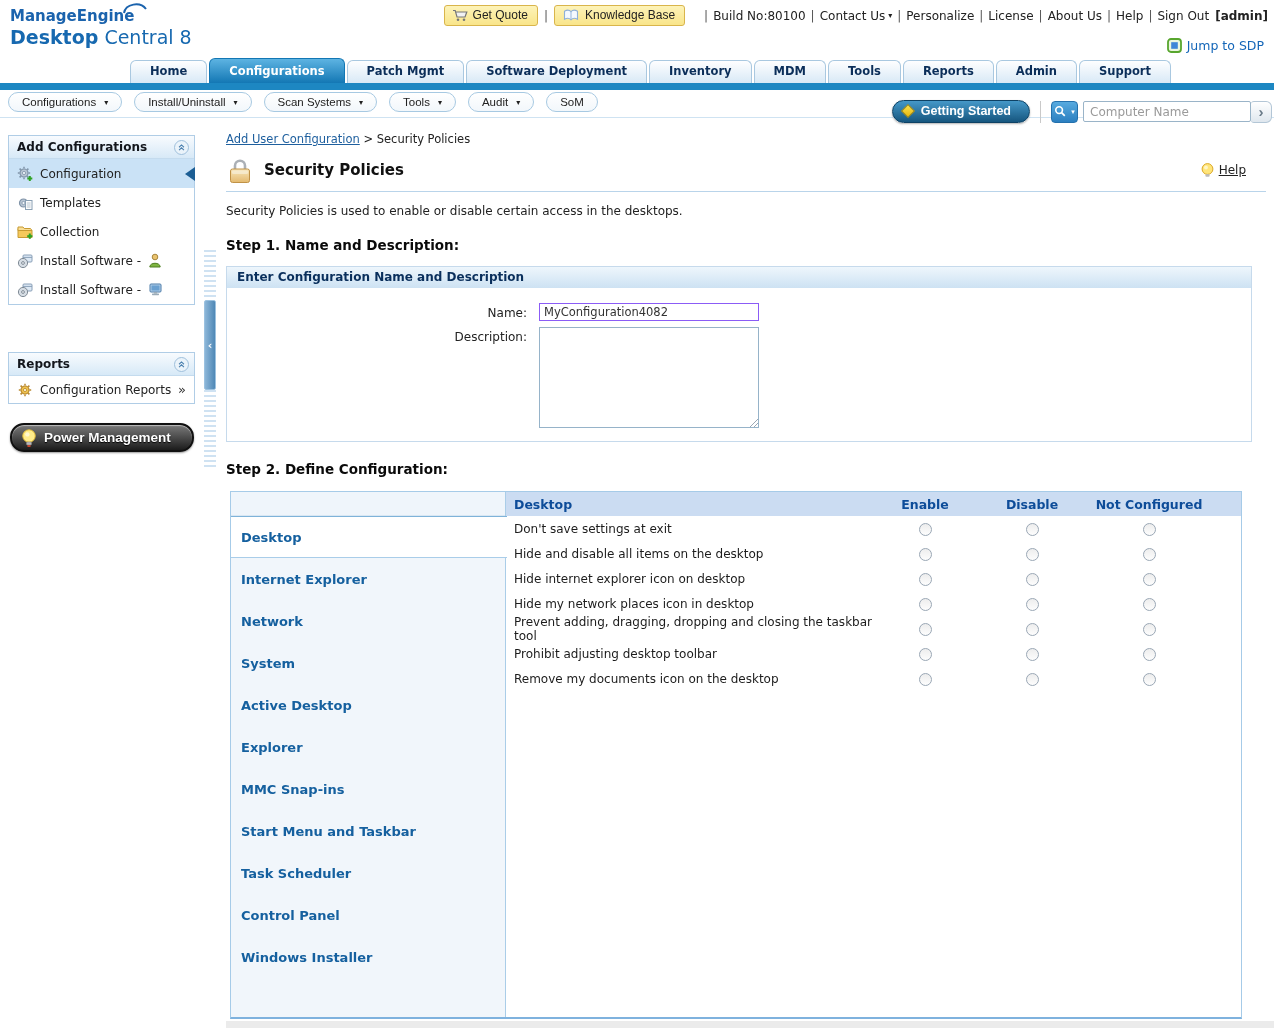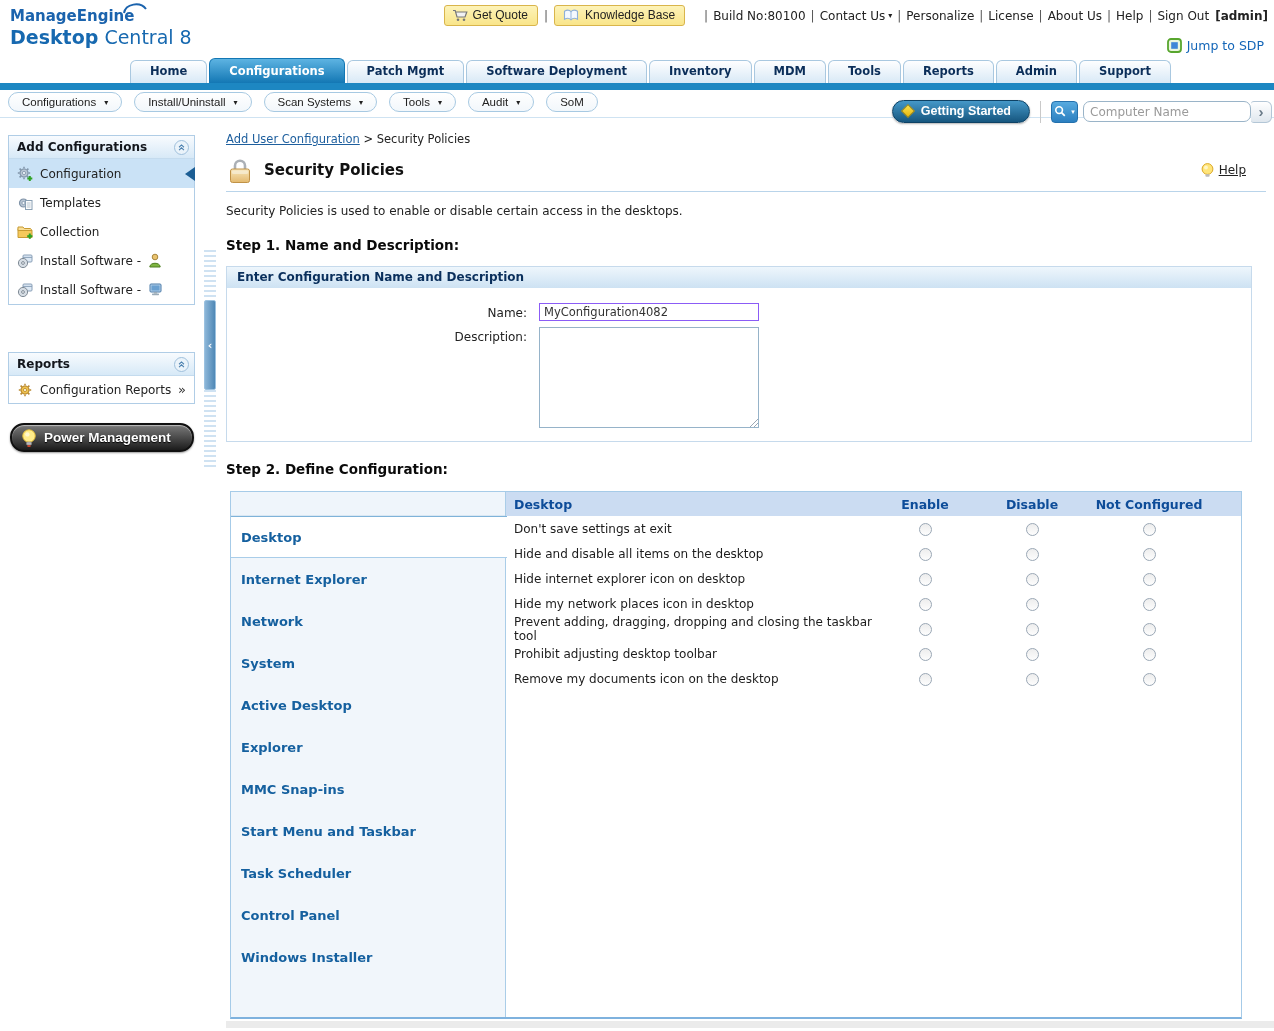--- a/index.html
+++ b/index.html
@@ -39,21 +39,21 @@
   .pill .dd-caret { margin-left:0; }
   .toolbar-right { position:absolute; right:2px; top:10px; display:flex; align-items:center; }
   .getting-started { display:inline-flex; align-items:center; gap:8px; background:linear-gradient(#4598c8,#16567f);
           border:1px solid #0e4265; border-radius:12px; color:#fff; font-weight:bold; font-size:12.5px;
           padding:3px 18px 4px 10px; cursor:pointer; box-shadow:0 1px 2px rgba(0,0,0,.3); }
   .diamond { width:10px; height:10px; background:linear-gradient(135deg,#fbe14d,#e8b70e); border:1px solid #b8930a; transform:rotate(45deg); display:inline-block; }
   .tb-sep { width:1px; height:22px; background:#c9c9c9; margin:0 10px; }
   .search-btn { width:27px; height:22px; border-radius:4px; background:linear-gradient(#57aadf,#2b7fc0); border:1px solid #2471ad;
           display:inline-flex; align-items:center; justify-content:center; gap:1px; cursor:pointer; margin-right:5px; }
   .search-btn .dd-caret { color:#fff; font-size:7px; }
-  .search-input { width:168px; height:21px; border:1px solid #9ab4c8; border-radius:7px; padding:0 6px; font-size:12px; color:#444;
+  .search-input { width:168px; height:21px; border:1px solid #9ab4c8; border-radius:2px; padding:0 6px; font-size:12px; color:#444;
           font-family:"DejaVu Sans",sans-serif; }
   .search-input::placeholder { color:#9a9a9a; }
   .go-btn { width:21px; height:22px; border:1px solid #b3c6d6; border-left:none; border-radius:3px 6px 6px 3px;
           background:linear-gradient(#ffffff,#dfe7ee); color:#6a7b89; font-size:15px; font-weight:bold; line-height:19px; text-align:center; cursor:pointer; }
 
   
   .panel { position:absolute; left:8px; width:187px; background:#fff; border:1px solid #b0cde6; }
   .panel-h { height:23px; line-height:23px; padding-left:8px; font-size:12px; font-weight:bold; color:#13161c;
           background:linear-gradient(#f8fbfe,#d7e9f7); border-bottom:1px solid #c4dbee; position:relative; }
   .collapse-circle { position:absolute; right:5px; top:4px; width:15px; height:15px; border:1px solid #9fc0dc; border-radius:50%;

